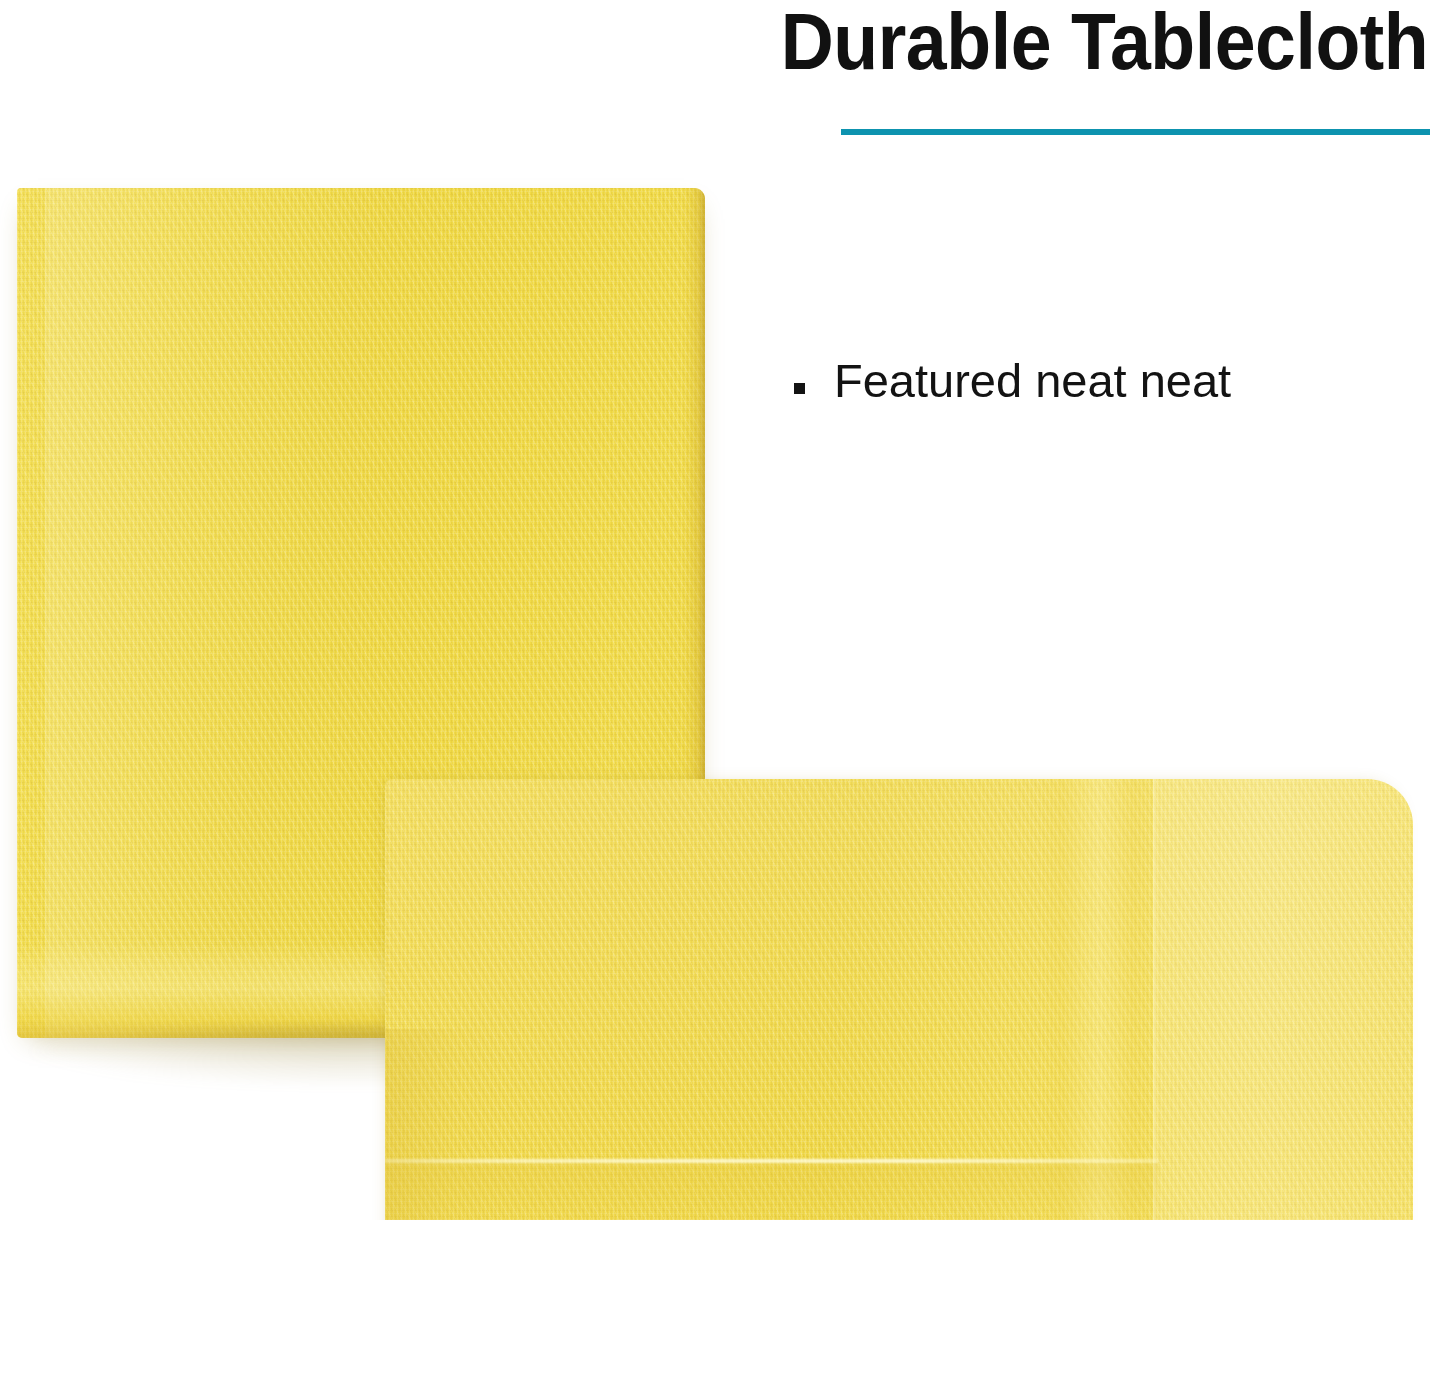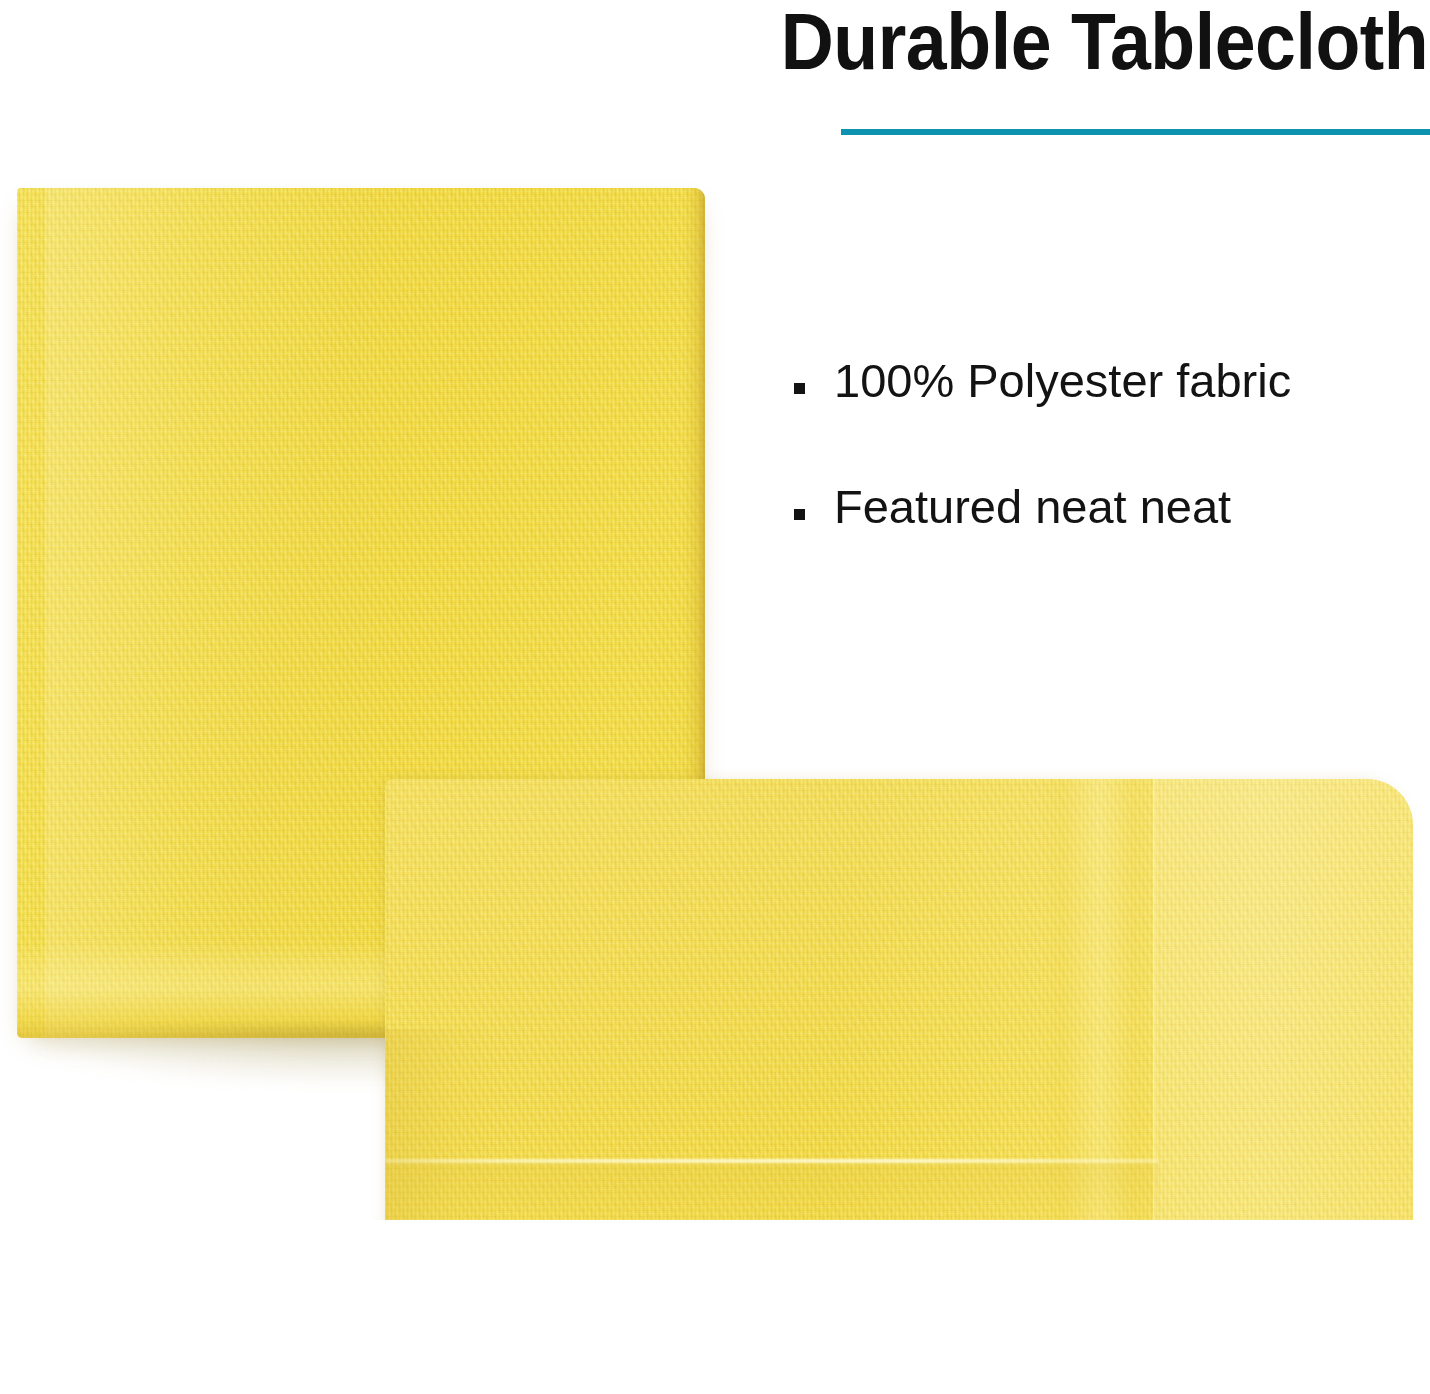--- a/index.html
+++ b/index.html
@@ -342,21 +342,17 @@
   </div>
 
   <div class="header-block">
     <h1 class="title">Durable Tablecloth</h1>
     <div class="title-rule"></div>
   </div>
 
   <ul class="features">
     <li class="feature-item">
       <span class="bullet-square"></span>
-      <span>100% Polyester fabric</span>
-    </li>
-    <li class="feature-item">
-      <span class="bullet-square"></span>
       <span>Featured neat neat</span>
     </li>
   </ul>
 
 </div>
 
 </body></html>

